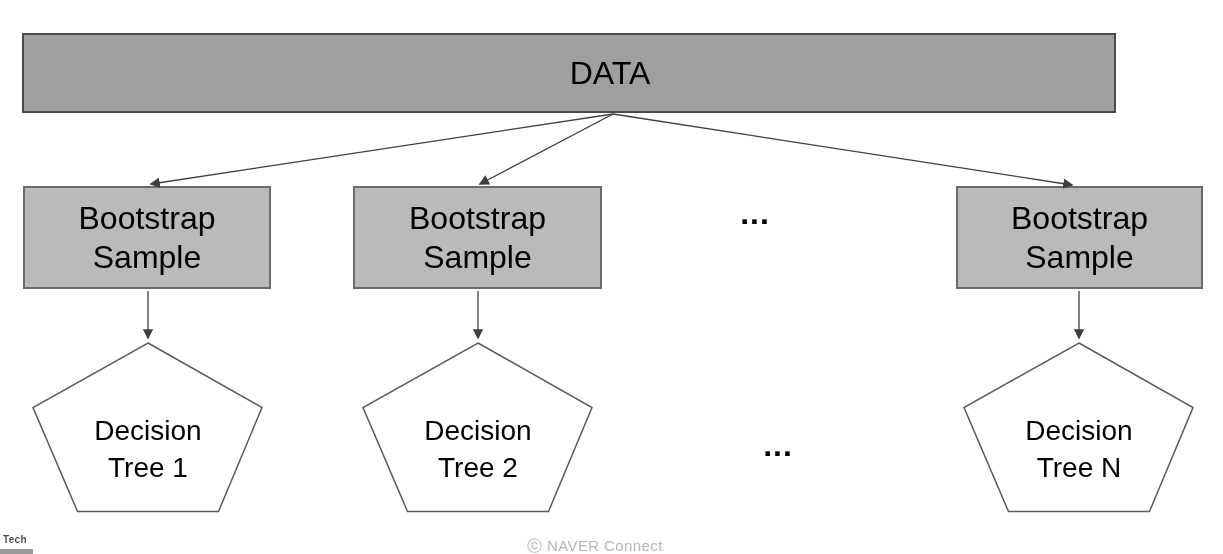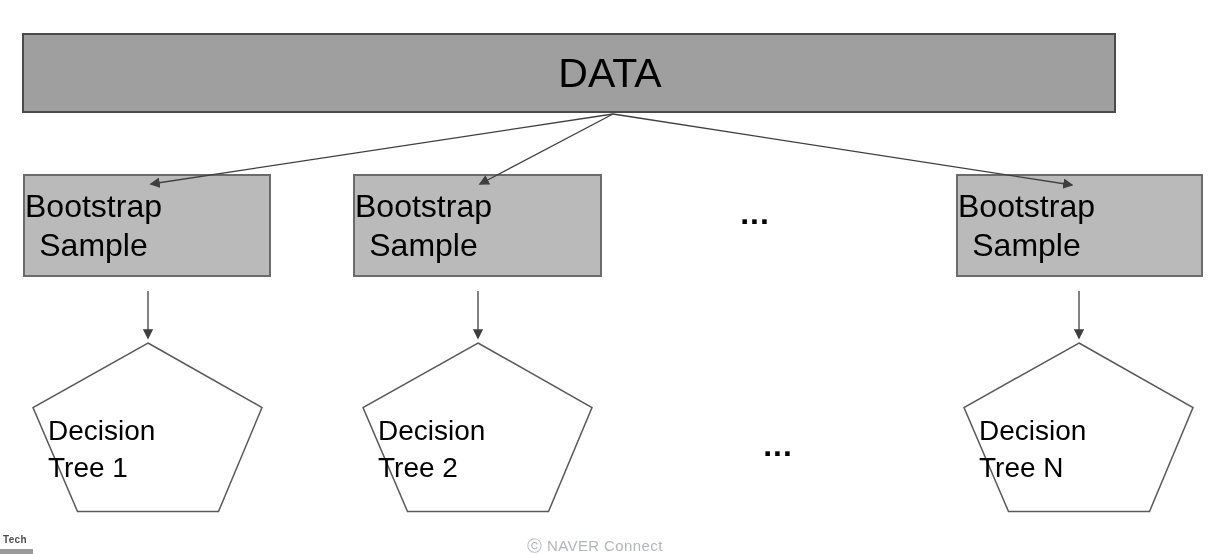--- a/index.html
+++ b/index.html
@@ -13,29 +13,29 @@
   }
   
   .data-bar{
     position:absolute;left:22px;top:33px;width:1094px;height:80px;
     box-sizing:border-box;
     background:var(--data_bar_fill,#9f9f9f);
     border:2px solid var(--data_bar_border,#4a4a4a);
     display:flex;align-items:center;justify-content:center;
   }
   .data-bar .node-label{
-    font-size:41px;line-height:1;transform:translateX(41px);
+    font-size:32px;line-height:1;transform:translateX(41px);
   }
   
   .sample-box{
-    position:absolute;top:174px;width:248px;height:103px;
+    position:absolute;top:186px;width:248px;height:103px;
     box-sizing:border-box;
     background:var(--sample_box_fill,#b9bab9);
     border:2px solid var(--sample_box_border,#6b6b6b);
-    display:flex;align-items:center;justify-content:flex-start;
+    display:flex;align-items:center;justify-content:center;
     text-align:center;
   }
   .sample-box .node-label{
     font-size:32px;line-height:39px;white-space:pre-line;
   }
   .sample-box.s1{left:23px;}
   .sample-box.s2{left:353px;width:249px;}
   .sample-box.s3{left:956px;width:247px;}
   
   .shapes{
@@ -45,21 +45,21 @@
   .shapes line{stroke:var(--arrow_color,#3f3f3f);stroke-width:1.3;}
   .shapes polygon{
     fill:var(--pentagon_fill,#fff);
     stroke:var(--pentagon_border,#5a5a5a);
     stroke-width:1.5;
   }
   .arrowhead{fill:var(--arrow_color,#3f3f3f);}
   
   .tree-label{
     position:absolute;top:412px;width:200px;
-    font-size:28px;line-height:37px;white-space:pre-line;
+    text-align:center;font-size:28px;line-height:37px;white-space:pre-line;
   }
   .tree-label.t1{left:48px;}
   .tree-label.t2{left:378px;}
   .tree-label.t3{left:979px;}
   
   .dots{
     position:absolute;width:64px;height:40px;
     text-align:center;font-size:32px;font-weight:bold;line-height:40px;
     letter-spacing:1px;
   }

